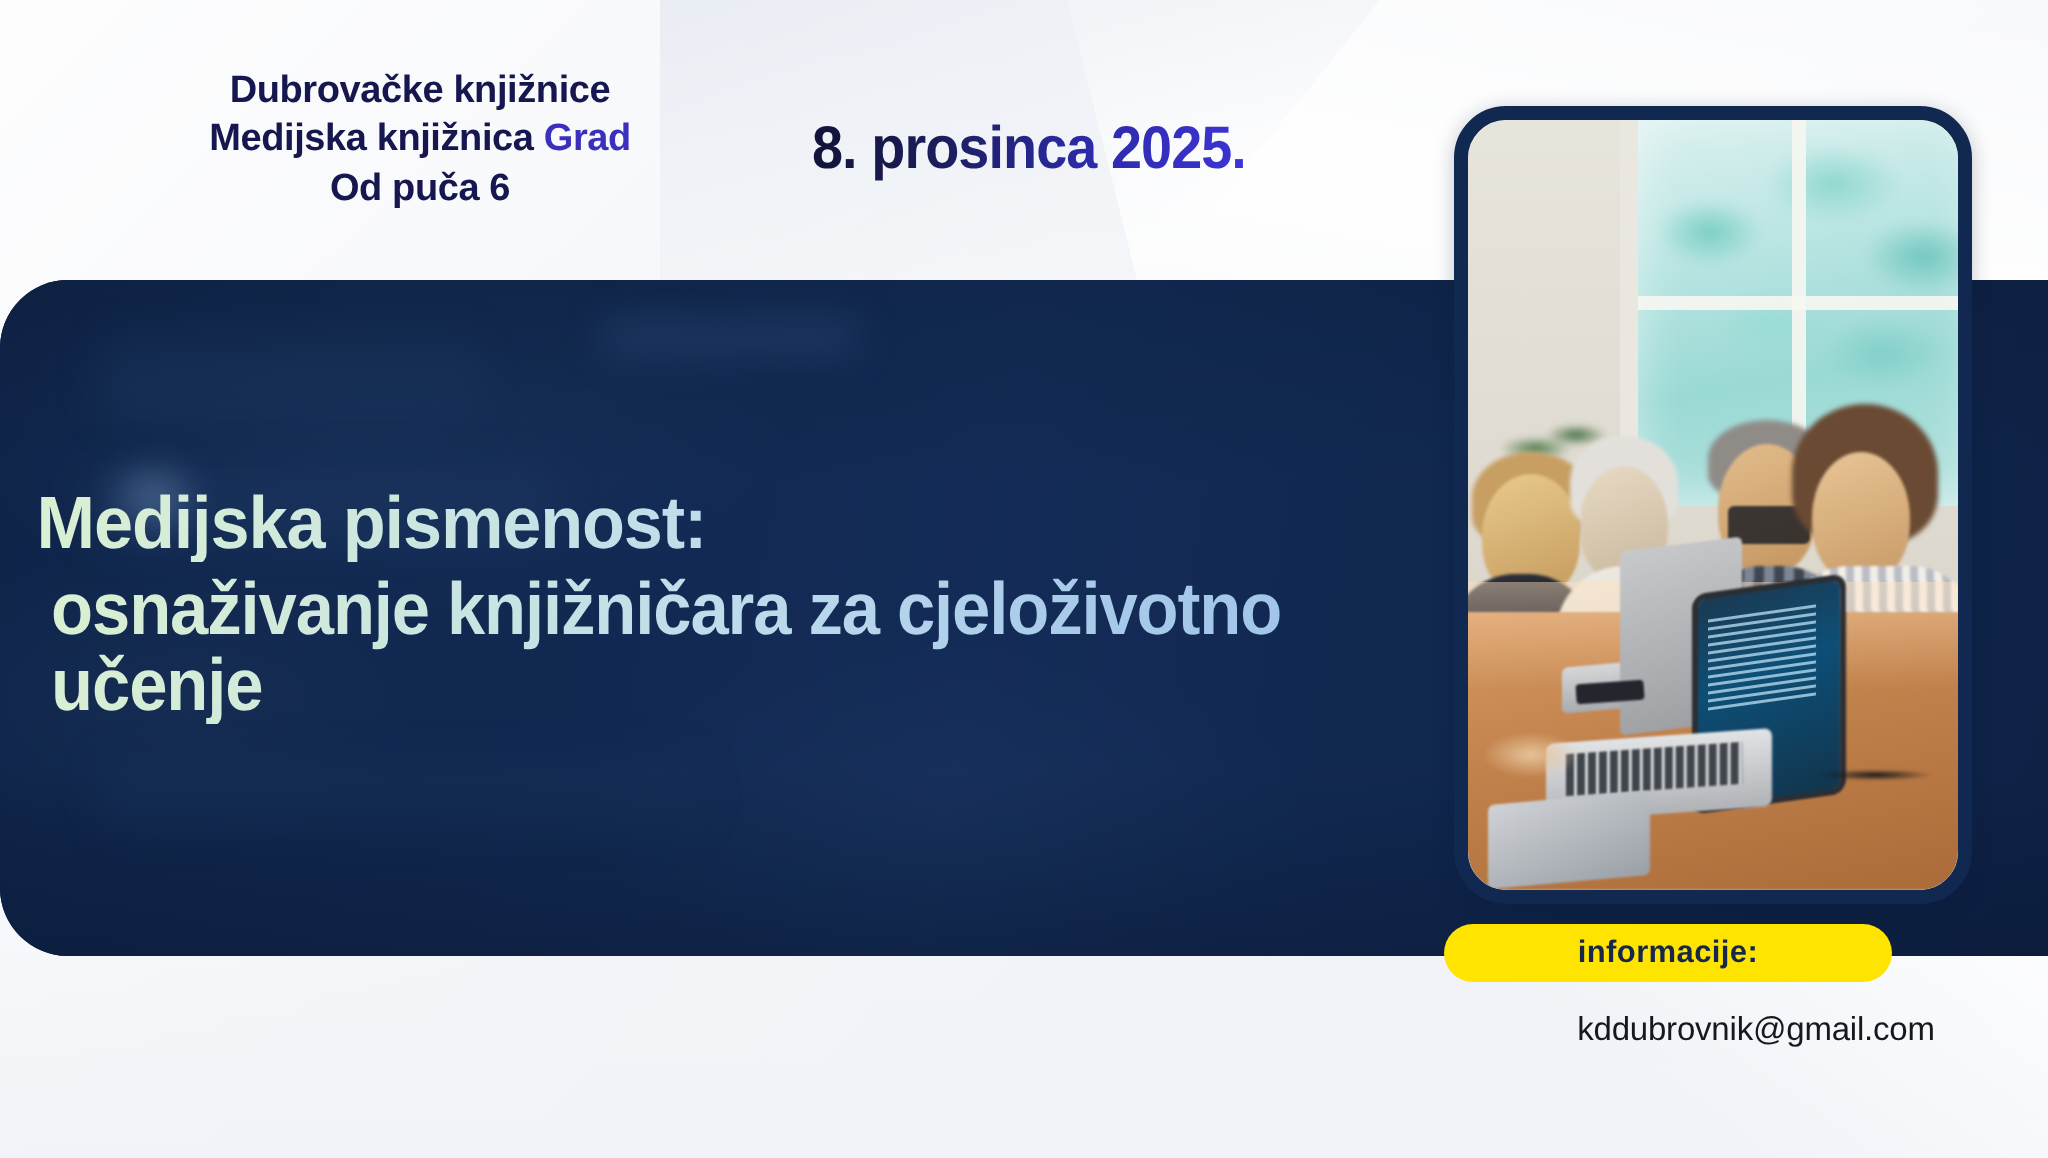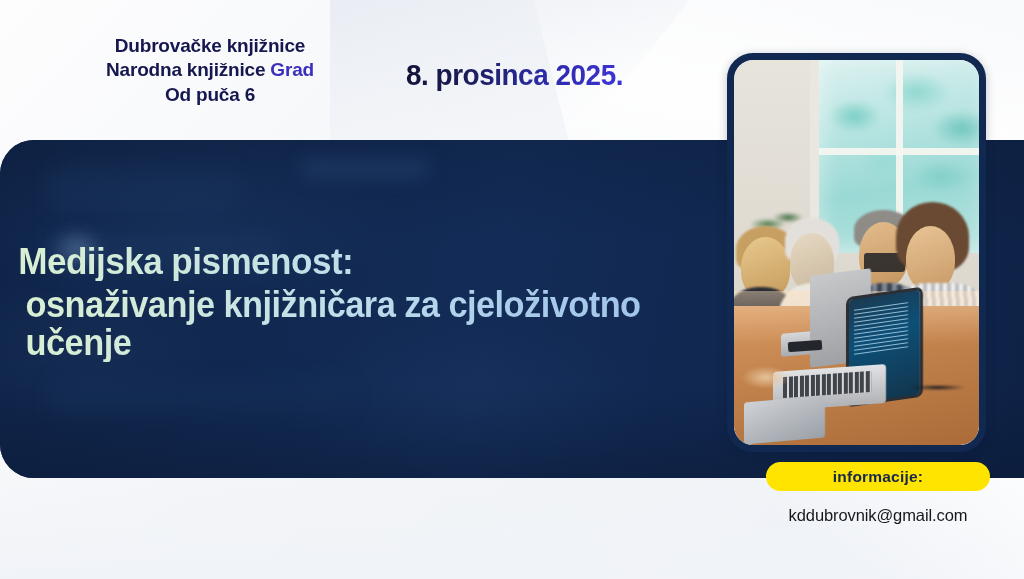--- a/index.html
+++ b/index.html
@@ -187,21 +187,21 @@
   .hands{position:absolute;left:1%;top:76%;width:24%;height:16%;
     background:radial-gradient(ellipse 34px 16px at 50% 40%,#e6c49a,transparent 72%);filter:blur(1px);}
   .tablet{position:absolute;left:4%;bottom:1%;width:33%;height:11%;
     background:linear-gradient(160deg,#cfd2d6,#9aa0a7);border-radius:3px;transform:skewY(-5deg);filter:blur(.6px);}
   .cable{position:absolute;right:4%;bottom:13%;width:26%;height:4%;
     background:radial-gradient(ellipse 40px 4px at 50% 50%,#17191d,transparent 72%);filter:blur(.8px);}
   .pen{position:absolute;left:22%;top:73%;width:14%;height:2.5%;background:#23262c;border-radius:2px;transform:rotate(-4deg);filter:blur(.5px);}
 
   
   .info-box{
-    position:absolute;left:766px;top:462px;width:224px;height:29px;
+    position:absolute;left:722px;top:462px;width:224px;height:29px;
     background:#ffe400;border-radius:15px;z-index:9;
     display:flex;align-items:center;justify-content:center;
   }
   .info-label{
     font-size:15.5px;font-weight:bold;color:#15284b;letter-spacing:.2px;
   }
   .info-email{
     position:absolute;left:740px;top:506px;width:276px;text-align:center;z-index:9;
     font-size:16.5px;color:#16181d;letter-spacing:-.1px;
   }
@@ -216,21 +216,21 @@
 
 <div id="poster">
 
   <div class="sheen sheen-a"></div>
   <div class="sheen sheen-b"></div>
   <div class="sheen sheen-c"></div>
   <div class="sheen sheen-d"></div>
 
   <div class="addr">
     <div class="l1">Dubrovačke knjižnice</div>
-    <div class="l2"><span>Narodna knjižnice </span><span class="accent">Grad</span></div>
+    <div class="l2"><span>Medijska knjižnica </span><span class="accent">Grad</span></div>
     <div class="l3">Od puča 6</div>
   </div>
 
   <div class="date">8. prosinca 2025.</div>
 
   <div class="navy">
     <div class="ghost g1"></div>
     <div class="ghost g2"></div>
     <div class="ghost g3"></div>
     <div class="ghost g4"></div>

